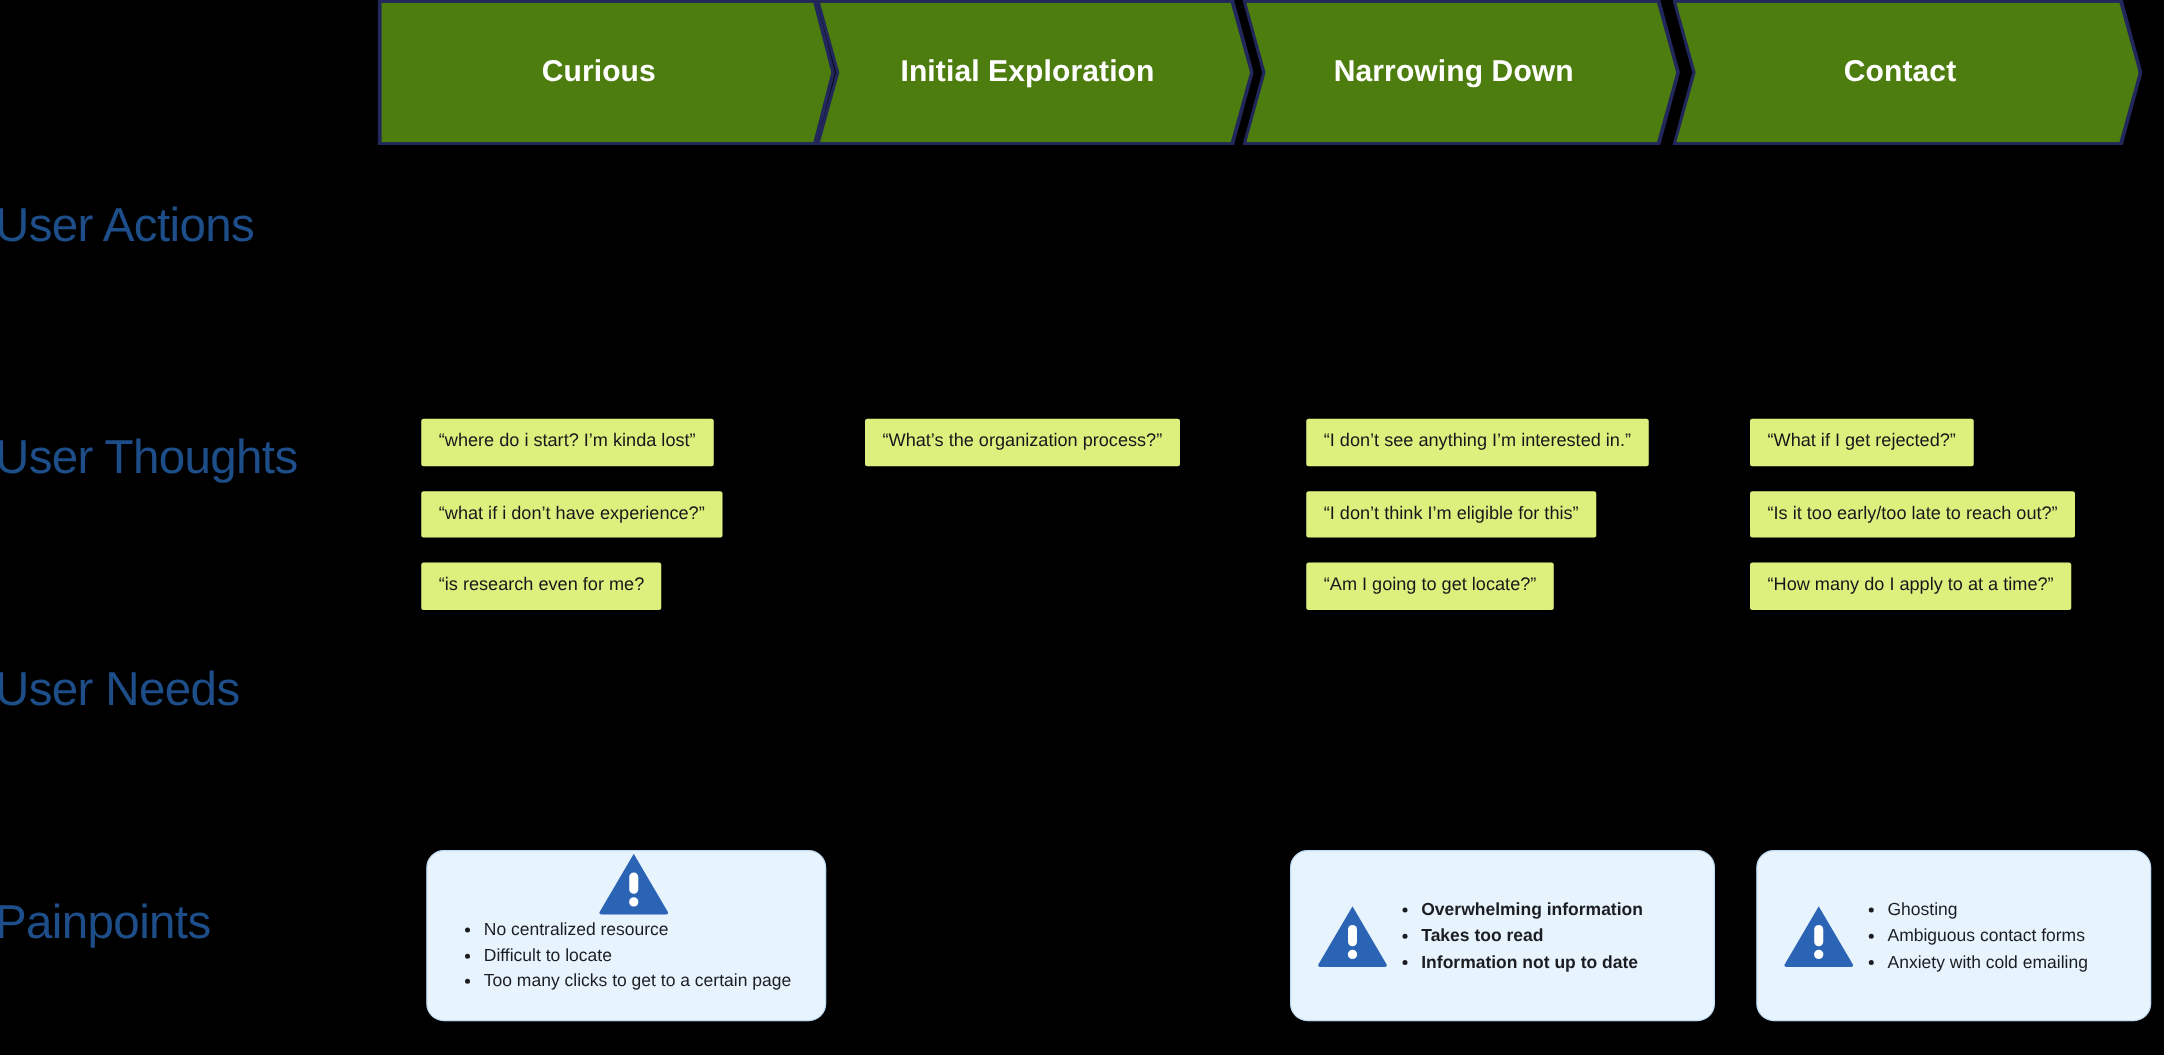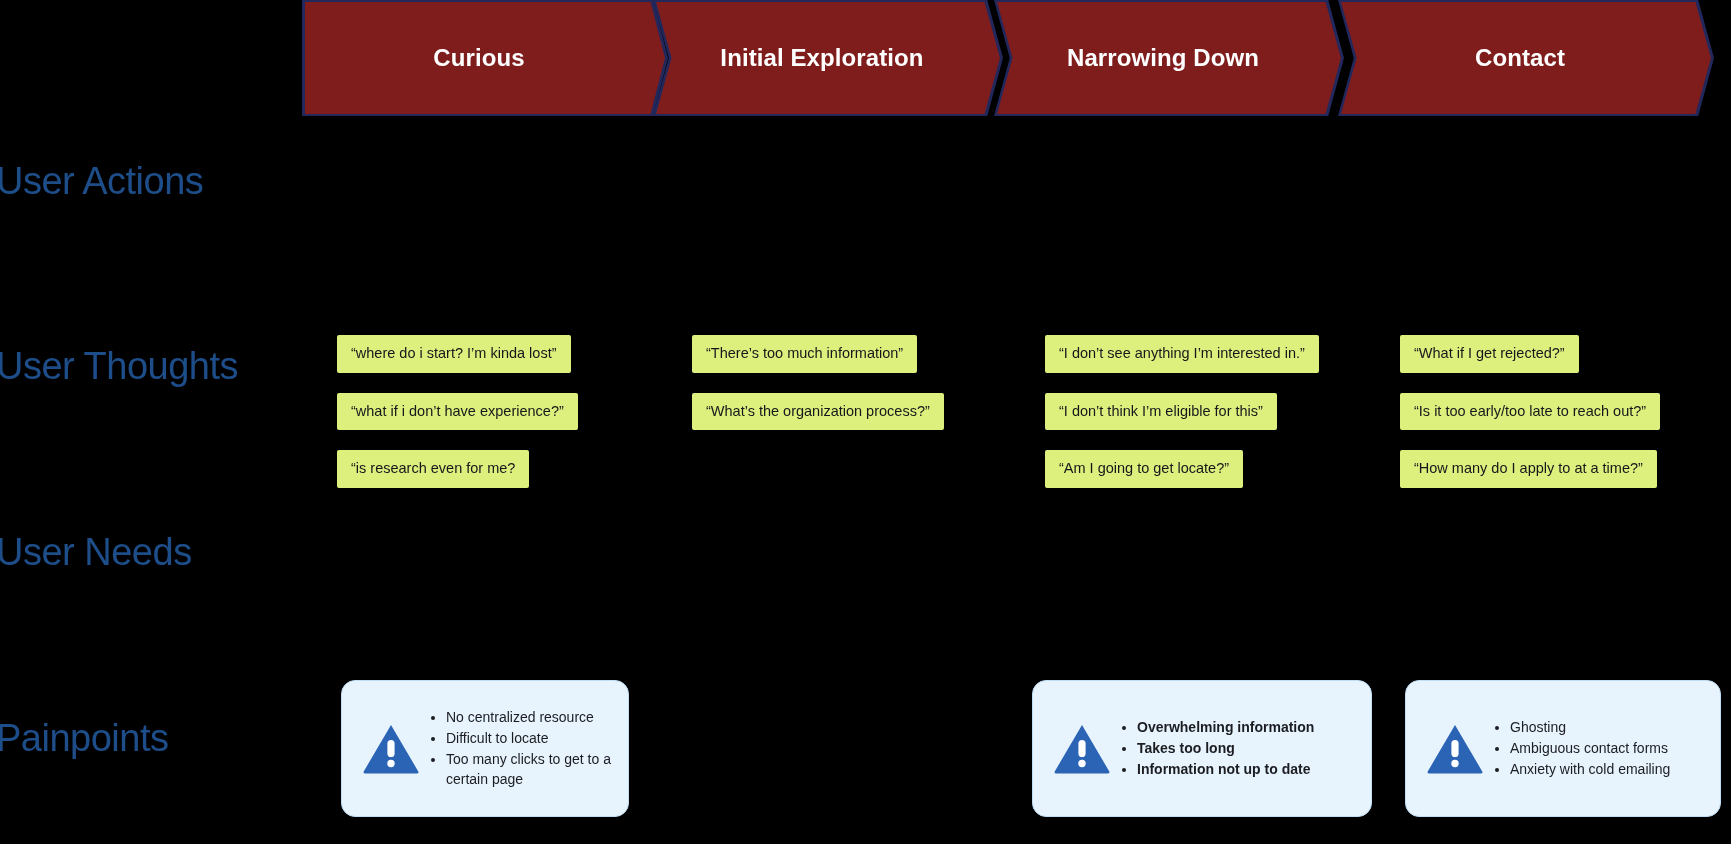--- a/index.html
+++ b/index.html
@@ -28,21 +28,21 @@
     position: absolute;
     left: 0;
     top: 0;
     width: 1731px;
     height: 118px;
   }
   .chev {
     position: absolute;
     top: 2px;
     height: 112px;
-    background: #7f1d1d;
+    background: #4d7c0f;
     display: flex;
     align-items: center;
     justify-content: center;
     box-sizing: border-box;
   }
   .chev .chev-label {
     color: #FFFFFF;
     font-size: 24px;
     font-weight: bold;
     letter-spacing: 0.1px;
@@ -141,21 +141,21 @@
     top: 0;
     height: 137px;
     background: #E7F3FD;
     border: 1.5px solid #BFDDF5;
     border-radius: 14px;
     box-shadow: 0 3px 5px rgba(0,0,0,0.5);
     display: flex;
     align-items: center;
     box-sizing: border-box;
   }
-  .p1 { left: 341px;  width: 288px; }
+  .p1 { left: 341px;  width: 320px; flex-direction: column; }
   .p2 { left: 696px;  width: 288px; }
   .p3 { left: 1032px; width: 340px; font-weight: bold; }
   .p4 { left: 1405px; width: 316px; }
 
   .warn-icon {
     flex: 0 0 auto;
     width: 62px;
     margin-left: 18px;
     margin-right: 6px;
     display: flex;
@@ -209,21 +209,20 @@
 
   <div class="thoughts-row">
 
     <div class="tcol tcol-1">
       <span class="pill-wrap"><span class="pill">“where do i start? I’m kinda lost”</span></span>
       <span class="pill-wrap"><span class="pill">“what if i don’t have experience?”</span></span>
       <span class="pill-wrap"><span class="pill">“is research even for me?</span></span>
     </div>
 
     <div class="tcol tcol-2">
-      <span class="pill-wrap"><span class="pill">“There’s too much information”</span></span>
       <span class="pill-wrap"><span class="pill">“What’s the organization process?”</span></span>
     </div>
 
     <div class="tcol tcol-3">
       <span class="pill-wrap"><span class="pill">“I don’t see anything I’m interested in.”</span></span>
       <span class="pill-wrap"><span class="pill">“I don’t think I’m eligible for this”</span></span>
       <span class="pill-wrap"><span class="pill">“Am I going to get locate?”</span></span>
     </div>
 
     <div class="tcol tcol-4">
@@ -254,21 +253,21 @@
     <div class="pain-card p3">
       <span class="warn-icon">
         <svg width="58" height="52" viewBox="0 0 58 52" aria-hidden="true">
           <path d="M29 2 L56 48 Q57.5 50.5 54.5 50.5 L3.5 50.5 Q0.5 50.5 2 48 Z" fill="#2B64B5"></path>
           <rect x="25.4" y="17" width="7.2" height="17" rx="3.6" fill="#FFFFFF"></rect>
           <circle cx="29" cy="40.5" r="3.7" fill="#FFFFFF"></circle>
         </svg>
       </span>
       <ul class="pain-list">
         <li>Overwhelming information</li>
-        <li>Takes too long</li>
+        <li>Takes too read</li>
         <li>Information not up to date</li>
       </ul>
     </div>
 
     <div class="pain-card p4">
       <span class="warn-icon">
         <svg width="58" height="52" viewBox="0 0 58 52" aria-hidden="true">
           <path d="M29 2 L56 48 Q57.5 50.5 54.5 50.5 L3.5 50.5 Q0.5 50.5 2 48 Z" fill="#2B64B5"></path>
           <rect x="25.4" y="17" width="7.2" height="17" rx="3.6" fill="#FFFFFF"></rect>
           <circle cx="29" cy="40.5" r="3.7" fill="#FFFFFF"></circle>

